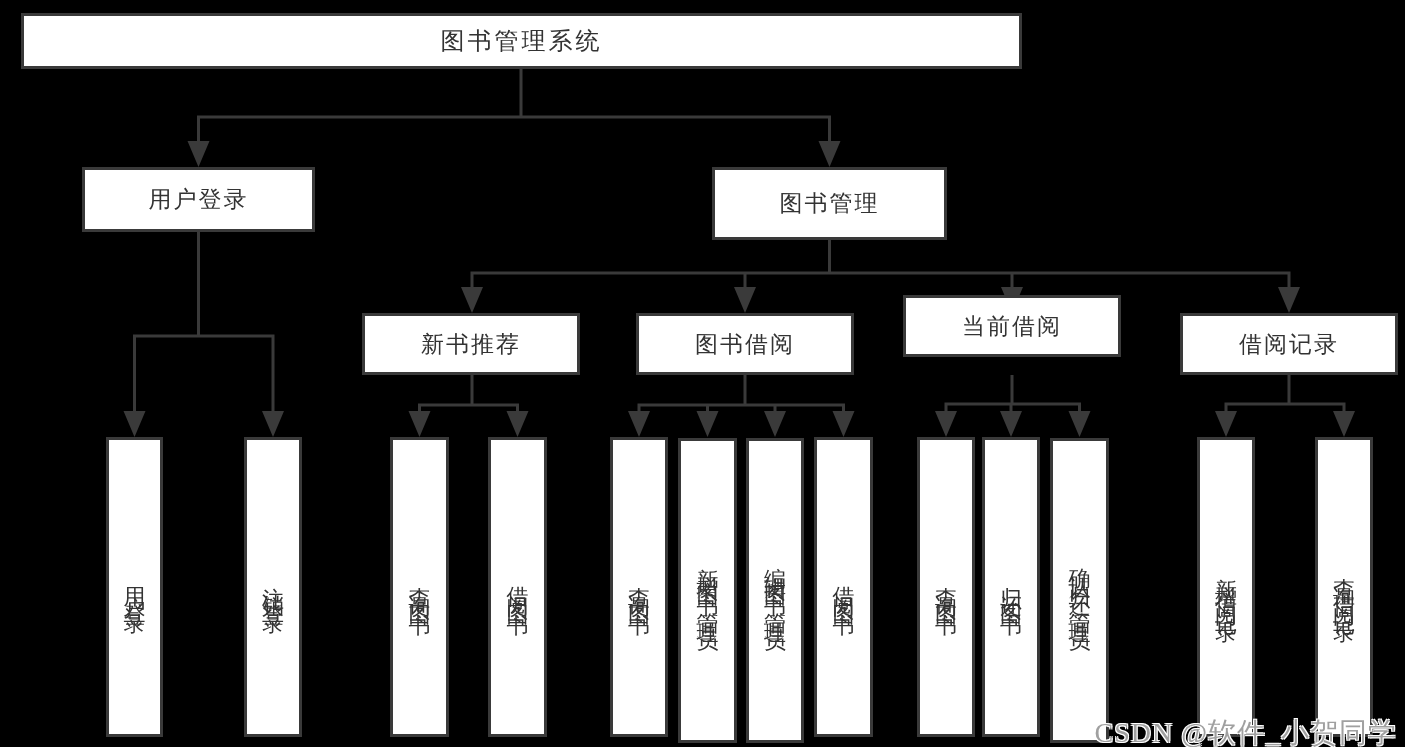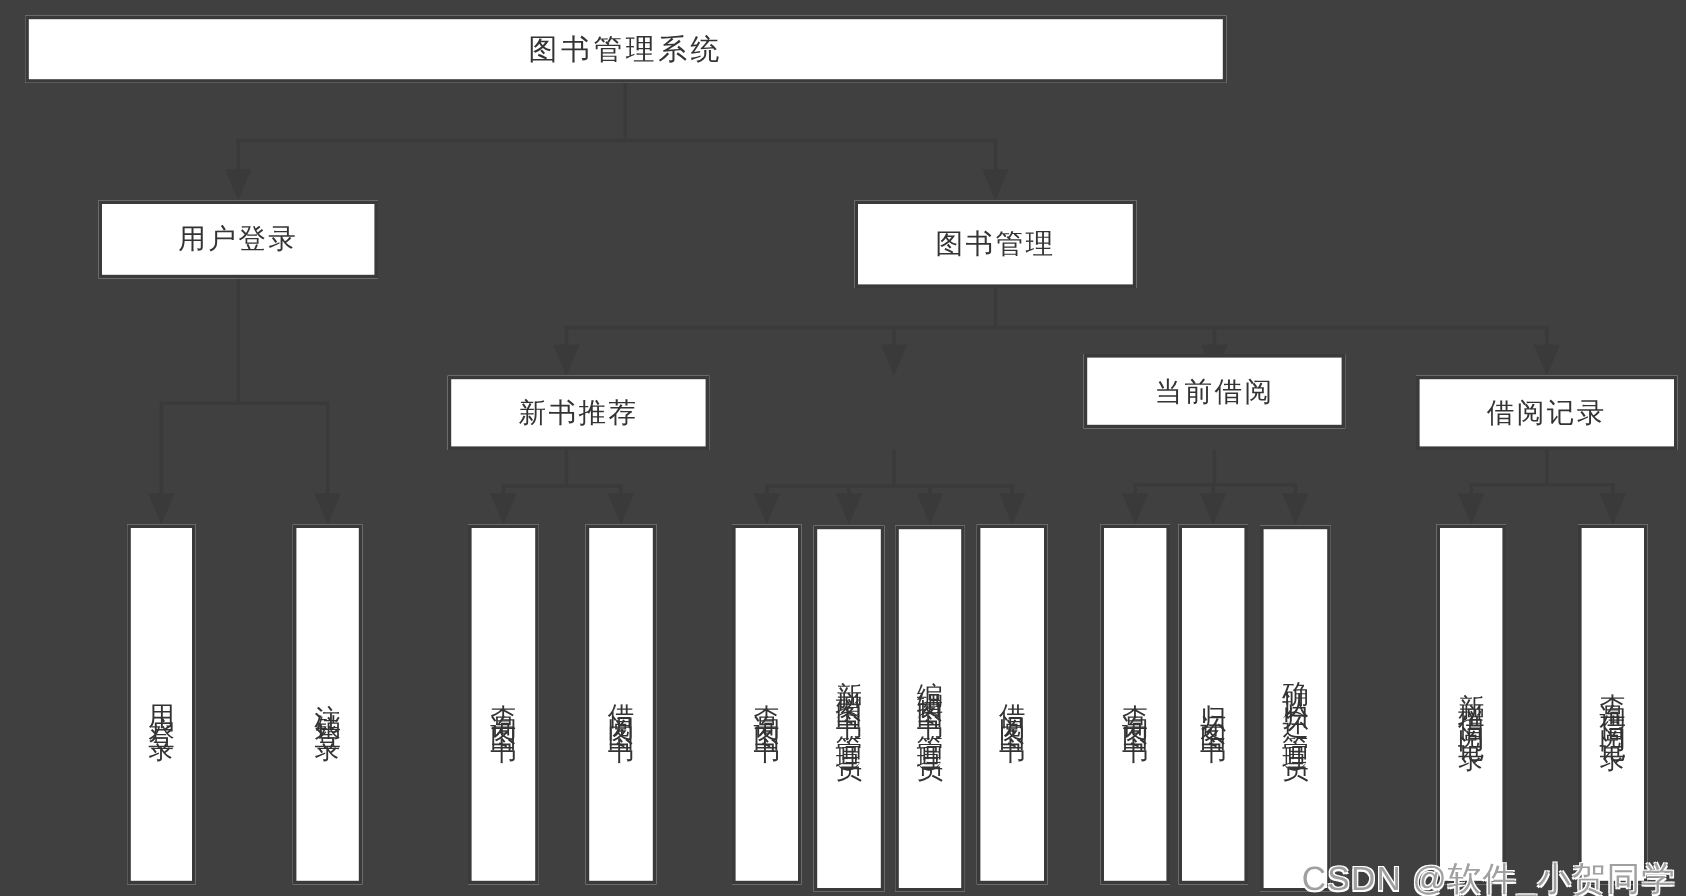--- a/index.html
+++ b/index.html
@@ -4,23 +4,23 @@
 <style>
   html, body {
     margin: 0;
     padding: 0;
     background: #ffffff;
   }
   #canvas {
     position: relative;
     width: 1405px;
     height: 747px;
-    background: #404040;
+    background: #000000;
     overflow: hidden;
-    font-family: Liberation Sans, sans-serif;
+    font-family: Liberation Serif, serif;
   }
   #connectors {
     position: absolute;
     left: 0;
     top: 0;
     pointer-events: none;
   }
   .node {
     position: absolute;
     box-sizing: border-box;
@@ -89,22 +89,25 @@
     <span>图书管理系统</span>
   </div>
 
   <div class="node h-node" style="left:82px; top:167px; width:233px; height:65px;">
     <span>用户登录</span>
   </div>
   <div class="node h-node" style="left:712px; top:167px; width:235px; height:73px;">
     <span>图书管理</span>
   </div>
 
-  <div class="node h-node" style="left:373px; top:313px; width:218px; height:62px;">
+  <div class="node h-node" style="left:362px; top:313px; width:218px; height:62px;">
     <span>新书推荐</span>
+  </div>
+  <div class="node h-node" style="left:636px; top:313px; width:218px; height:62px;">
+    <span>图书借阅</span>
   </div>
   <div class="node h-node" style="left:903px; top:295px; width:218px; height:62px;">
     <span>当前借阅</span>
   </div>
   <div class="node h-node" style="left:1180px; top:313px; width:218px; height:62px;">
     <span>借阅记录</span>
   </div>
 
   <div class="node v-node" style="left:106px; top:437px; width:57px; height:300px;">
     <span>用户登录</span>

